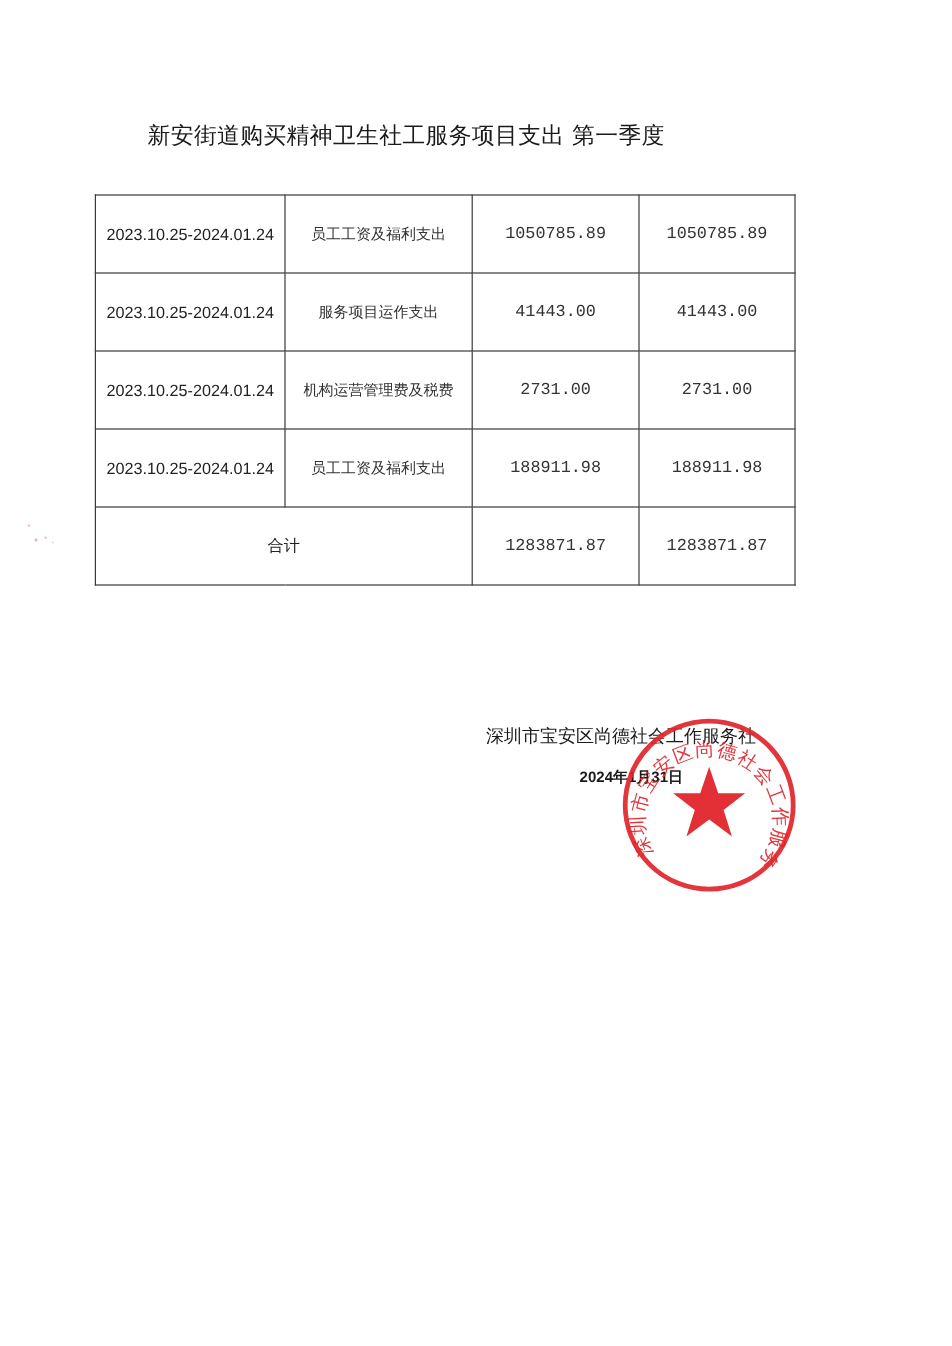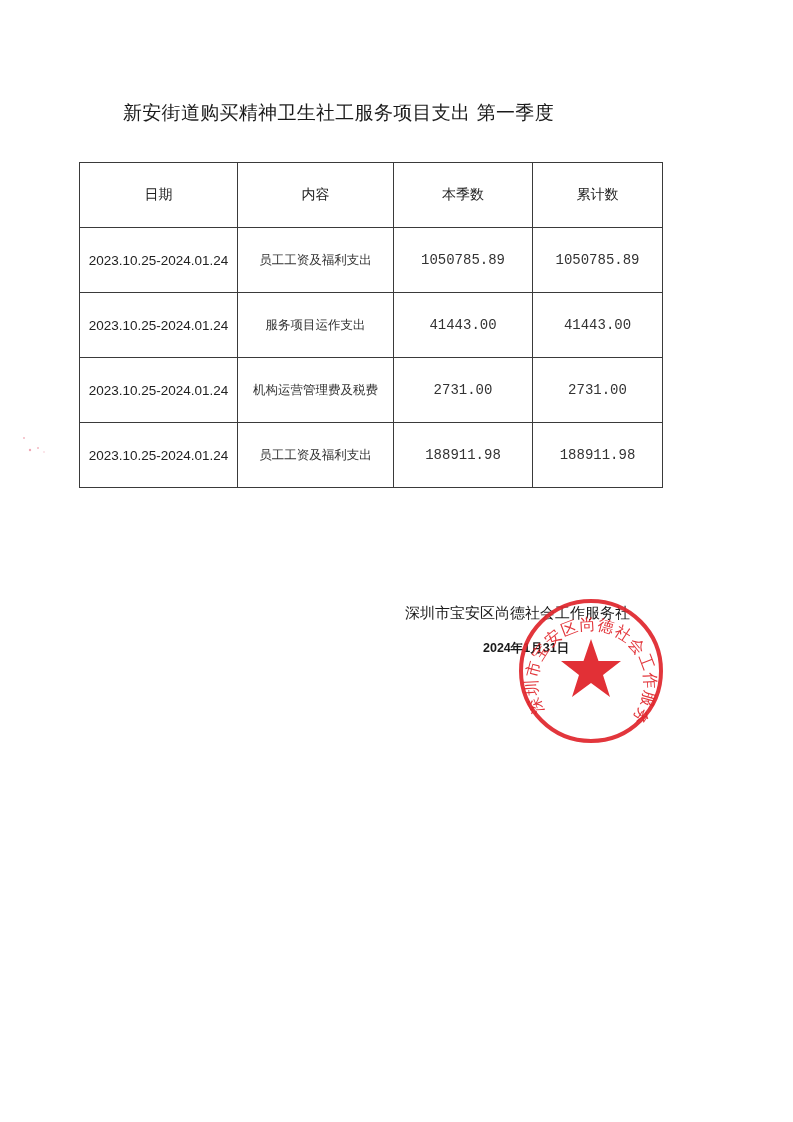--- a/index.html
+++ b/index.html
@@ -23,26 +23,20 @@
 <div class="title">新安街道购买精神卫生社工服务项目支出 第一季度</div>
 
 <table class="exp">
   <colgroup>
     <col style="width:158px">
       <col style="width:156px">
       <col style="width:139px">
       <col style="width:130px">
   </colgroup>
   <tbody>
-      <tr>
-    <th>日期</th>
-    <th>内容</th>
-    <th>本季数</th>
-    <th>累计数</th>
-  </tr>
   <tr>
     <td class="date">2023.10.25-2024.01.24</td>
     <td class="content">员工工资及福利支出</td>
     <td class="num">1050785.89</td>
     <td class="num">1050785.89</td>
   </tr>
   <tr>
     <td class="date">2023.10.25-2024.01.24</td>
     <td class="content">服务项目运作支出</td>
     <td class="num">41443.00</td>
@@ -52,20 +46,25 @@
     <td class="date">2023.10.25-2024.01.24</td>
     <td class="content">机构运营管理费及税费</td>
     <td class="num">2731.00</td>
     <td class="num">2731.00</td>
   </tr>
   <tr>
     <td class="date">2023.10.25-2024.01.24</td>
     <td class="content">员工工资及福利支出</td>
     <td class="num">188911.98</td>
     <td class="num">188911.98</td>
+  </tr>
+  <tr>
+    <td class="total-label" colspan="2">合计</td>
+    <td class="num">1283871.87</td>
+    <td class="num">1283871.87</td>
   </tr>
 </tbody>
   </table>
 
 <div class="org">深圳市宝安区尚德社会工作服务社</div>
 <div class="date-sign">2024年1月31日</div>
 
 <svg class="seal" viewBox="0 0 148 148">
   <defs>
     <path id="sealArc" d="M 30 118 A 54 54 0 1 1 118 118"></path>

